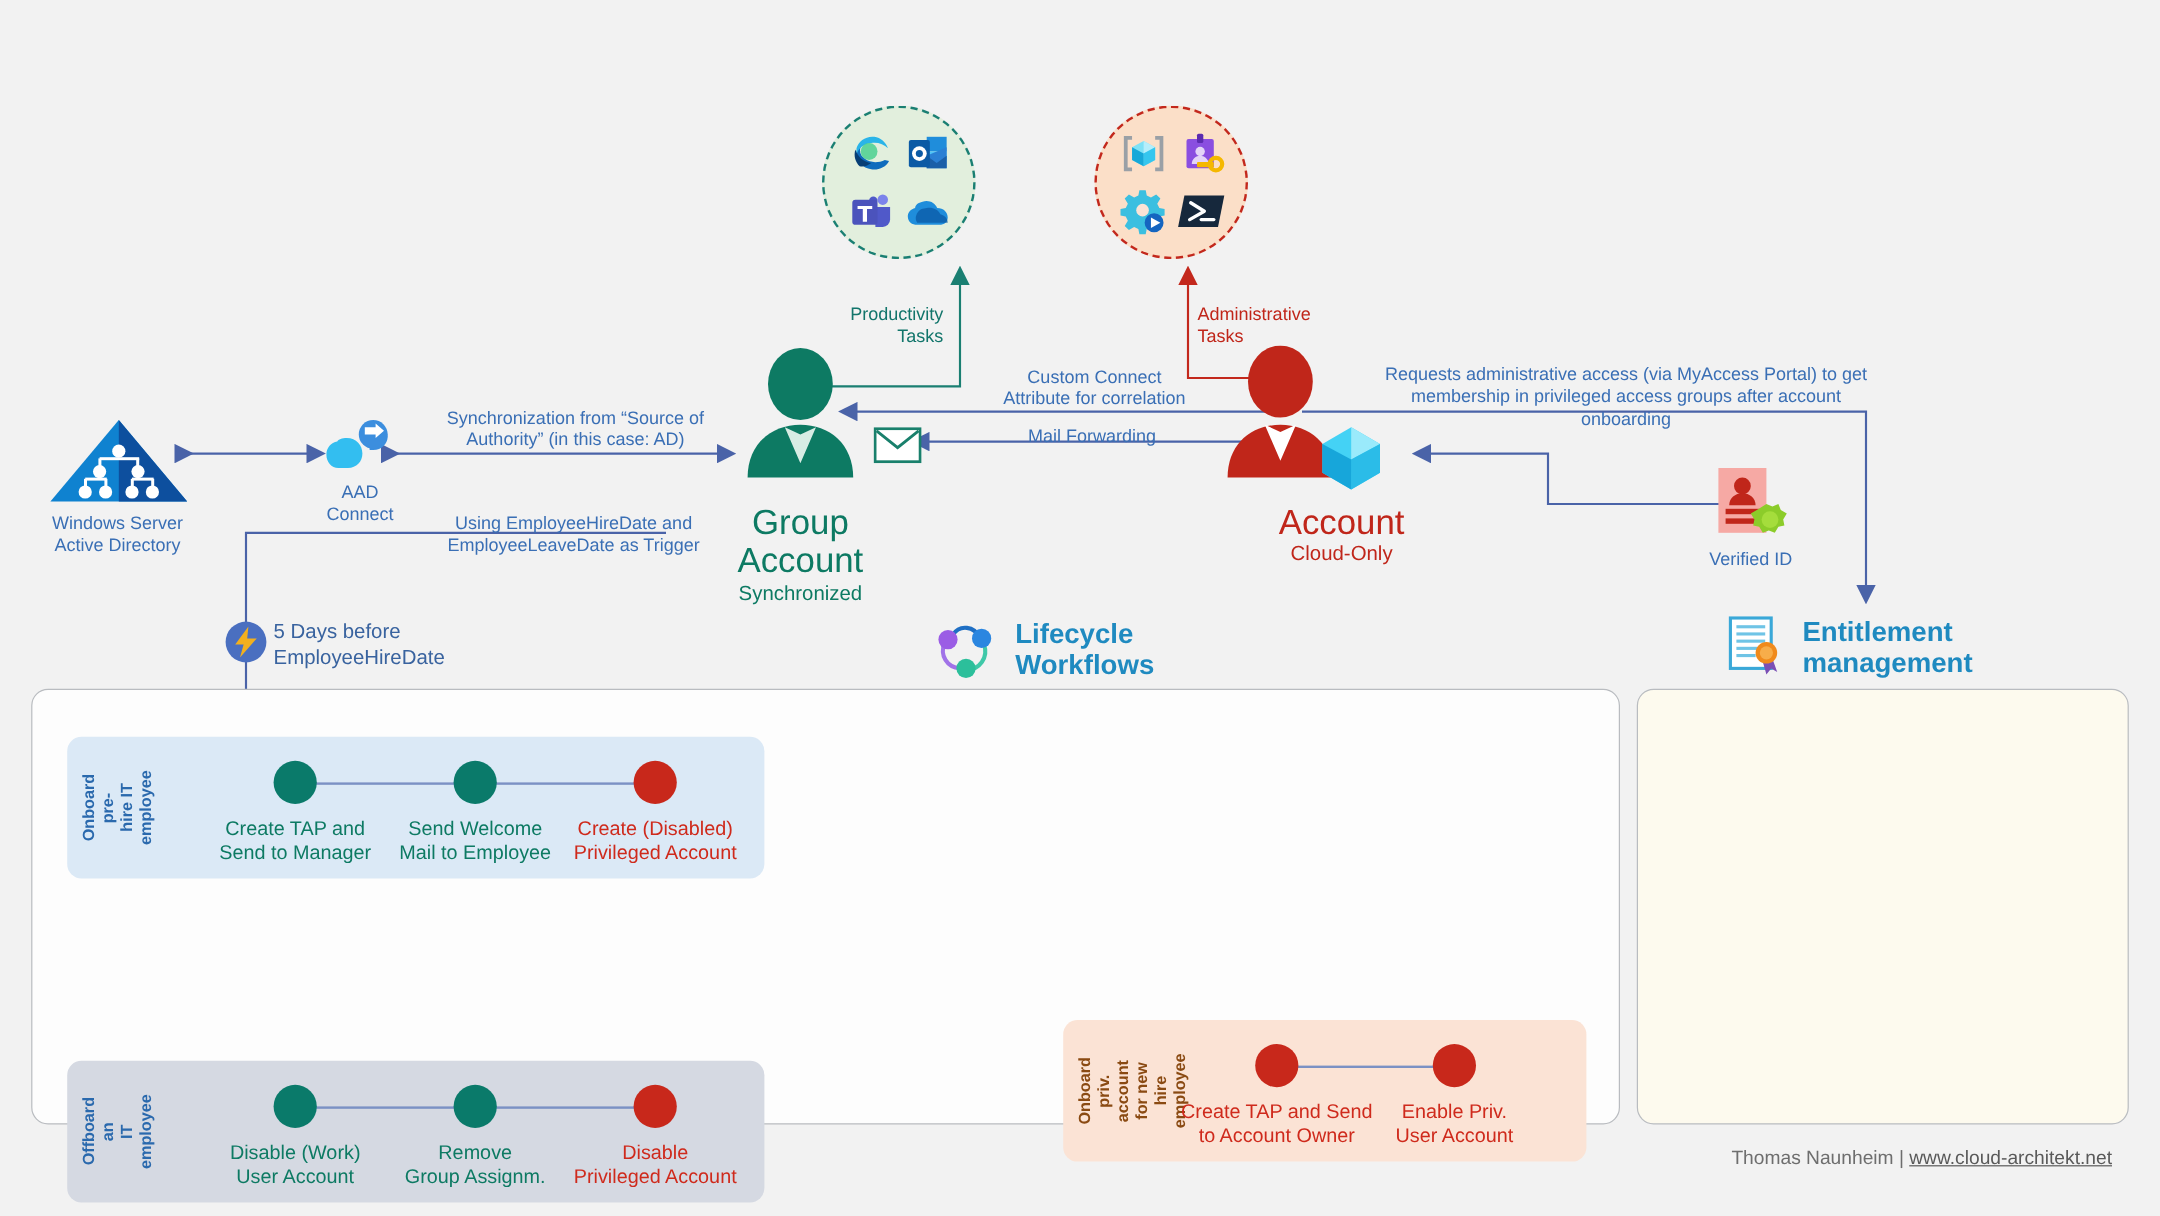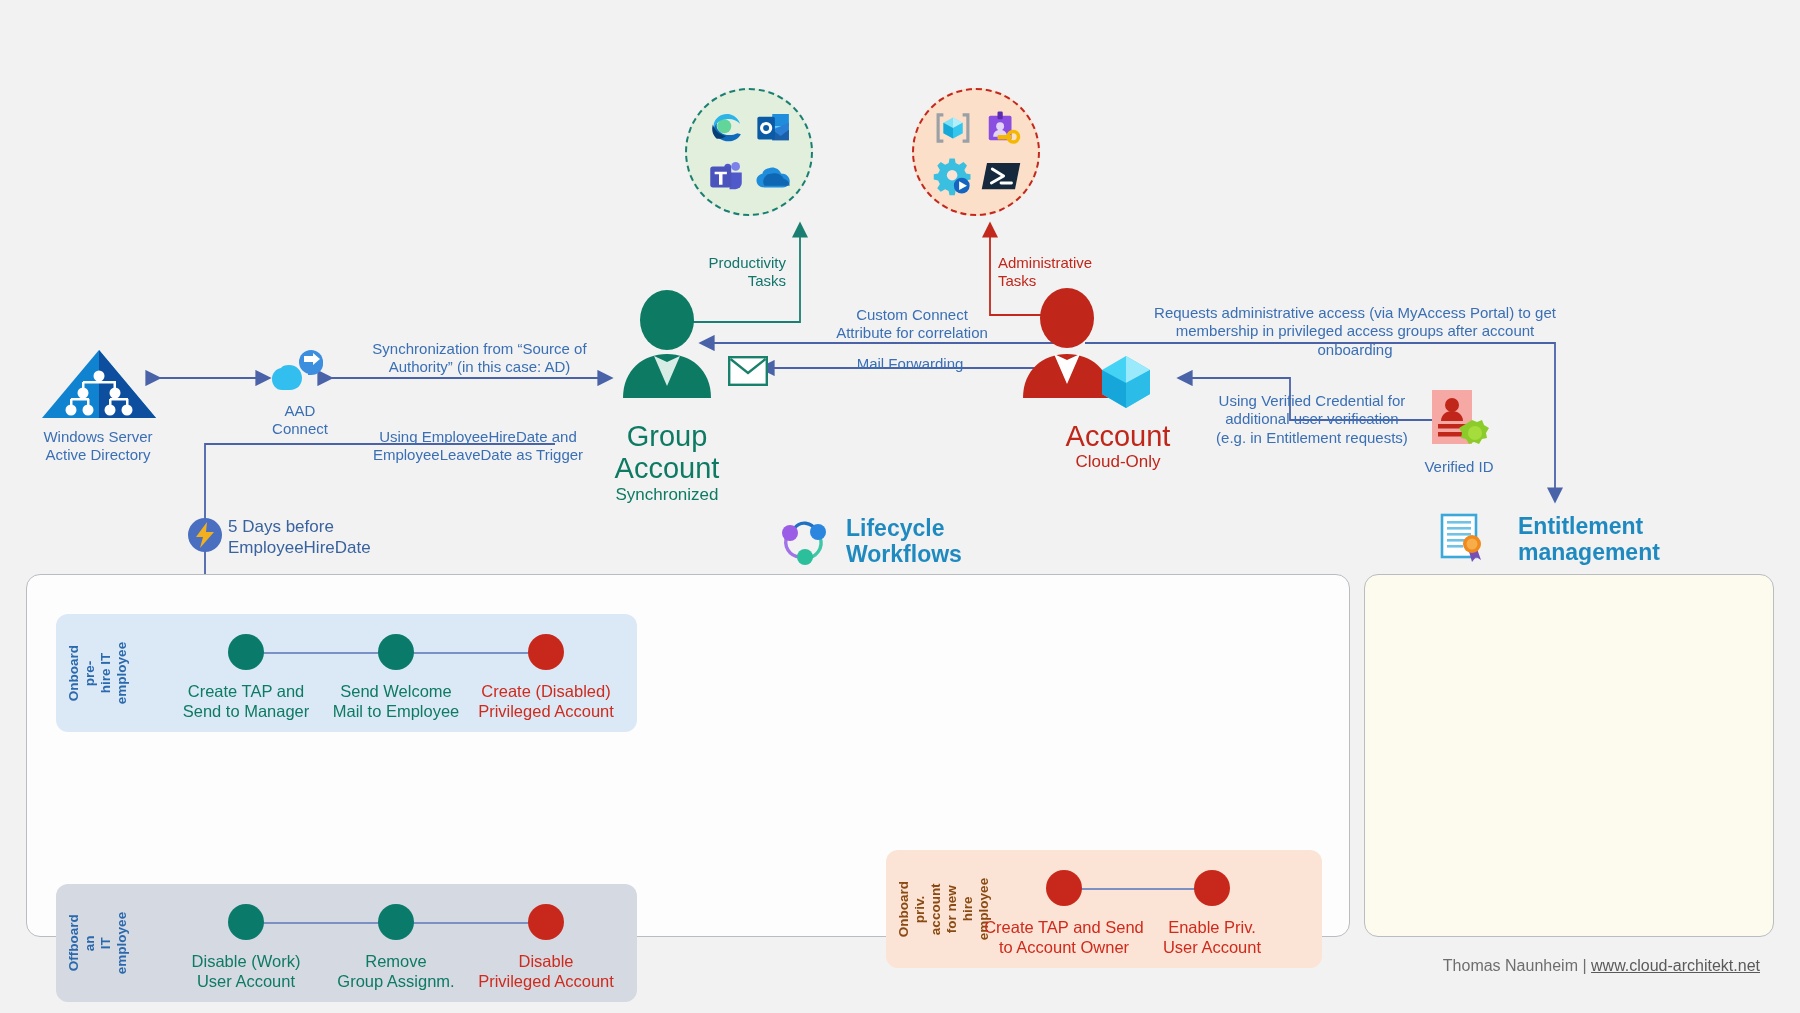--- a/index.html
+++ b/index.html
@@ -243,25 +243,20 @@
     <div>Custom Connect</div>
     <div>Attribute for correlation</div>
   </div>
   <div class="abs lbl" style="left:790px;top:355px;width:240px;text-align:center;">
     <div>Mail Forwarding</div>
   </div>
   <div class="abs lbl" style="left:1150px;top:304px;width:410px;text-align:center;">
     <div>Requests administrative access (via MyAccess Portal) to get</div>
     <div>membership in privileged access groups after account onboarding</div>
   </div>
-  <div class="abs lbl" style="left:1172px;top:392px;width:280px;text-align:center;">
-    <div>Using Verified Credential for</div>
-    <div>additional user verification</div>
-    <div>(e.g. in Entitlement requests)</div>
-  </div>
 
   <div class="abs" style="left:617px;top:290px;">
     <svg width="100" height="110" viewBox="0 0 100 110">
       <ellipse cx="50" cy="30" rx="27" ry="30" fill="#0d7a63"></ellipse>
       <path d="M6 108c0-28 20-44 44-44s44 16 44 44z" fill="#0d7a63"></path>
       <path d="M37 66 L50 96 L63 66 L50 72z" fill="#d7ece4"></path>
     </svg>
   </div>
 
   <div class="abs" style="left:728px;top:356px;">
@@ -349,21 +344,21 @@
       <circle cx="12" cy="18" r="8" fill="#9b5de5"></circle>
       <circle cx="40" cy="17" r="8" fill="#2b86e0"></circle>
       <circle cx="27" cy="42" r="8" fill="#2cbf9b"></circle>
     </svg>
     <div>
       <div class="sec-head">Lifecycle</div>
       <div class="sec-head">Workflows</div>
     </div>
   </div>
 
-  <div class="abs" style="left:1438px;top:512px;display:flex;align-items:center;gap:28px;justify-content:space-between;">
+  <div class="abs" style="left:1438px;top:512px;display:flex;align-items:center;gap:12px;justify-content:space-between;">
     <svg width="52" height="54" viewBox="0 0 52 54">
       <rect x="4" y="3" width="34" height="42" fill="#fff" stroke="#3aa8d8" stroke-width="2.6"></rect>
       <g fill="#6fc4e6">
         <rect x="9" y="9" width="24" height="2.6"></rect>
           <rect x="9" y="15" width="24" height="2.6"></rect>
         <rect x="9" y="21" width="24" height="2.6"></rect>
           <rect x="9" y="27" width="24" height="2.6"></rect>
         <rect x="9" y="33" width="16" height="2.6"></rect>
       </g>
       <path d="M30 36 l4 14 4-5 5 3 -5-14z" fill="#7a4fb5"></path>

